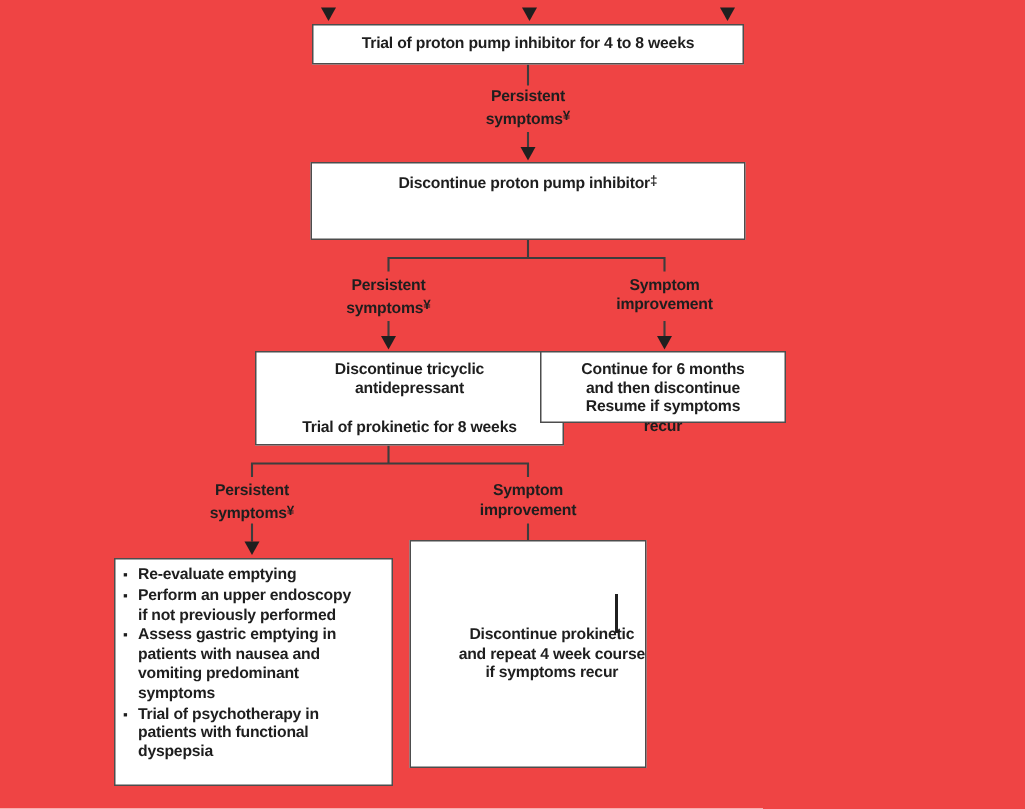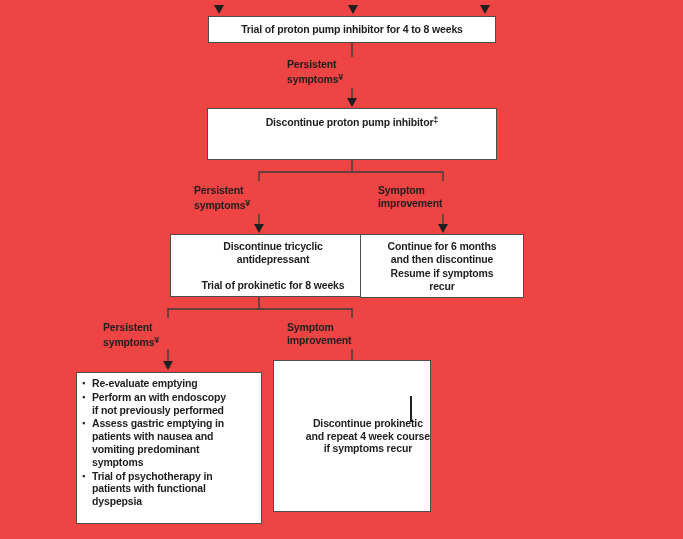--- a/index.html
+++ b/index.html
@@ -10,21 +10,21 @@
   }
   .wires{position:absolute;left:0;top:0;width:683px;height:539px;pointer-events:none;}
   .box{
     position:absolute;background:#ffffff;border:1.5px solid #4d4d4d;box-sizing:border-box;
     display:flex;flex-direction:column;align-items:center;justify-content:center;
     text-align:center;line-height:12.5px;
   }
   .box .para{white-space:pre-line;}
   .box.spread{justify-content:space-between;padding:5px 18px;}
   .lbl{
-    position:absolute;line-height:12.5px;width:130px;
+    position:absolute;text-align:center;line-height:12.5px;width:130px;
   }
   .nw{white-space:nowrap;}
   .fn{font-size:9px;vertical-align:2.5px;letter-spacing:0;}
   .bullets{
     list-style:none;margin:0;padding:4px 2px 0 5px;width:100%;box-sizing:border-box;
     text-align:left;line-height:12.8px;align-self:flex-start;
   }
   .bullets li{display:flex;margin-bottom:1px;}
   .bullets .marker{flex:0 0 10px;font-size:9px;line-height:12.8px;}
   .bullets .btext{flex:1;white-space:pre-line;}
@@ -91,21 +91,21 @@
   <div class="lbl" style="left:378px;top:184px;">
     <div class="nw">Symptom</div>
     <div class="nw">improvement</div>
   </div>
 
   <div class="box spread" style="left:170px;top:234px;width:206px;height:63px;">
     <div class="para">Discontinue tricyclic
 antidepressant</div>
     <div class="para nw">Trial of prokinetic for 8 weeks</div>
   </div>
-  <div class="box spread" style="left:360px;top:234px;width:164px;height:64px;">
+  <div class="box spread" style="left:360px;top:234px;width:164px;height:48px;">
     <div class="para">Continue for 6 months
 and then discontinue</div>
     <div class="para nw">Resume if symptoms recur</div>
   </div>
 
   <div class="lbl" style="left:103px;top:321px;">
     <div class="nw">Persistent</div>
     <div class="nw"><span>symptoms</span><span class="fn">¥</span></div>
   </div>
   <div class="lbl" style="left:287px;top:321px;">
@@ -114,21 +114,21 @@
   </div>
 
   <div class="box topalign" style="left:76px;top:372px;width:186px;height:152px;">
     <ul class="bullets">
       <li>
         <span class="marker">▪</span>
         <span class="btext">Re-evaluate emptying</span>
       </li>
       <li>
         <span class="marker">▪</span>
-        <span class="btext">Perform an with endoscopy
+        <span class="btext">Perform an upper endoscopy
 if not previously performed</span>
       </li>
       <li>
         <span class="marker">▪</span>
         <span class="btext">Assess gastric emptying in
 patients with nausea and
 vomiting predominant
 symptoms</span>
       </li>
       <li>

